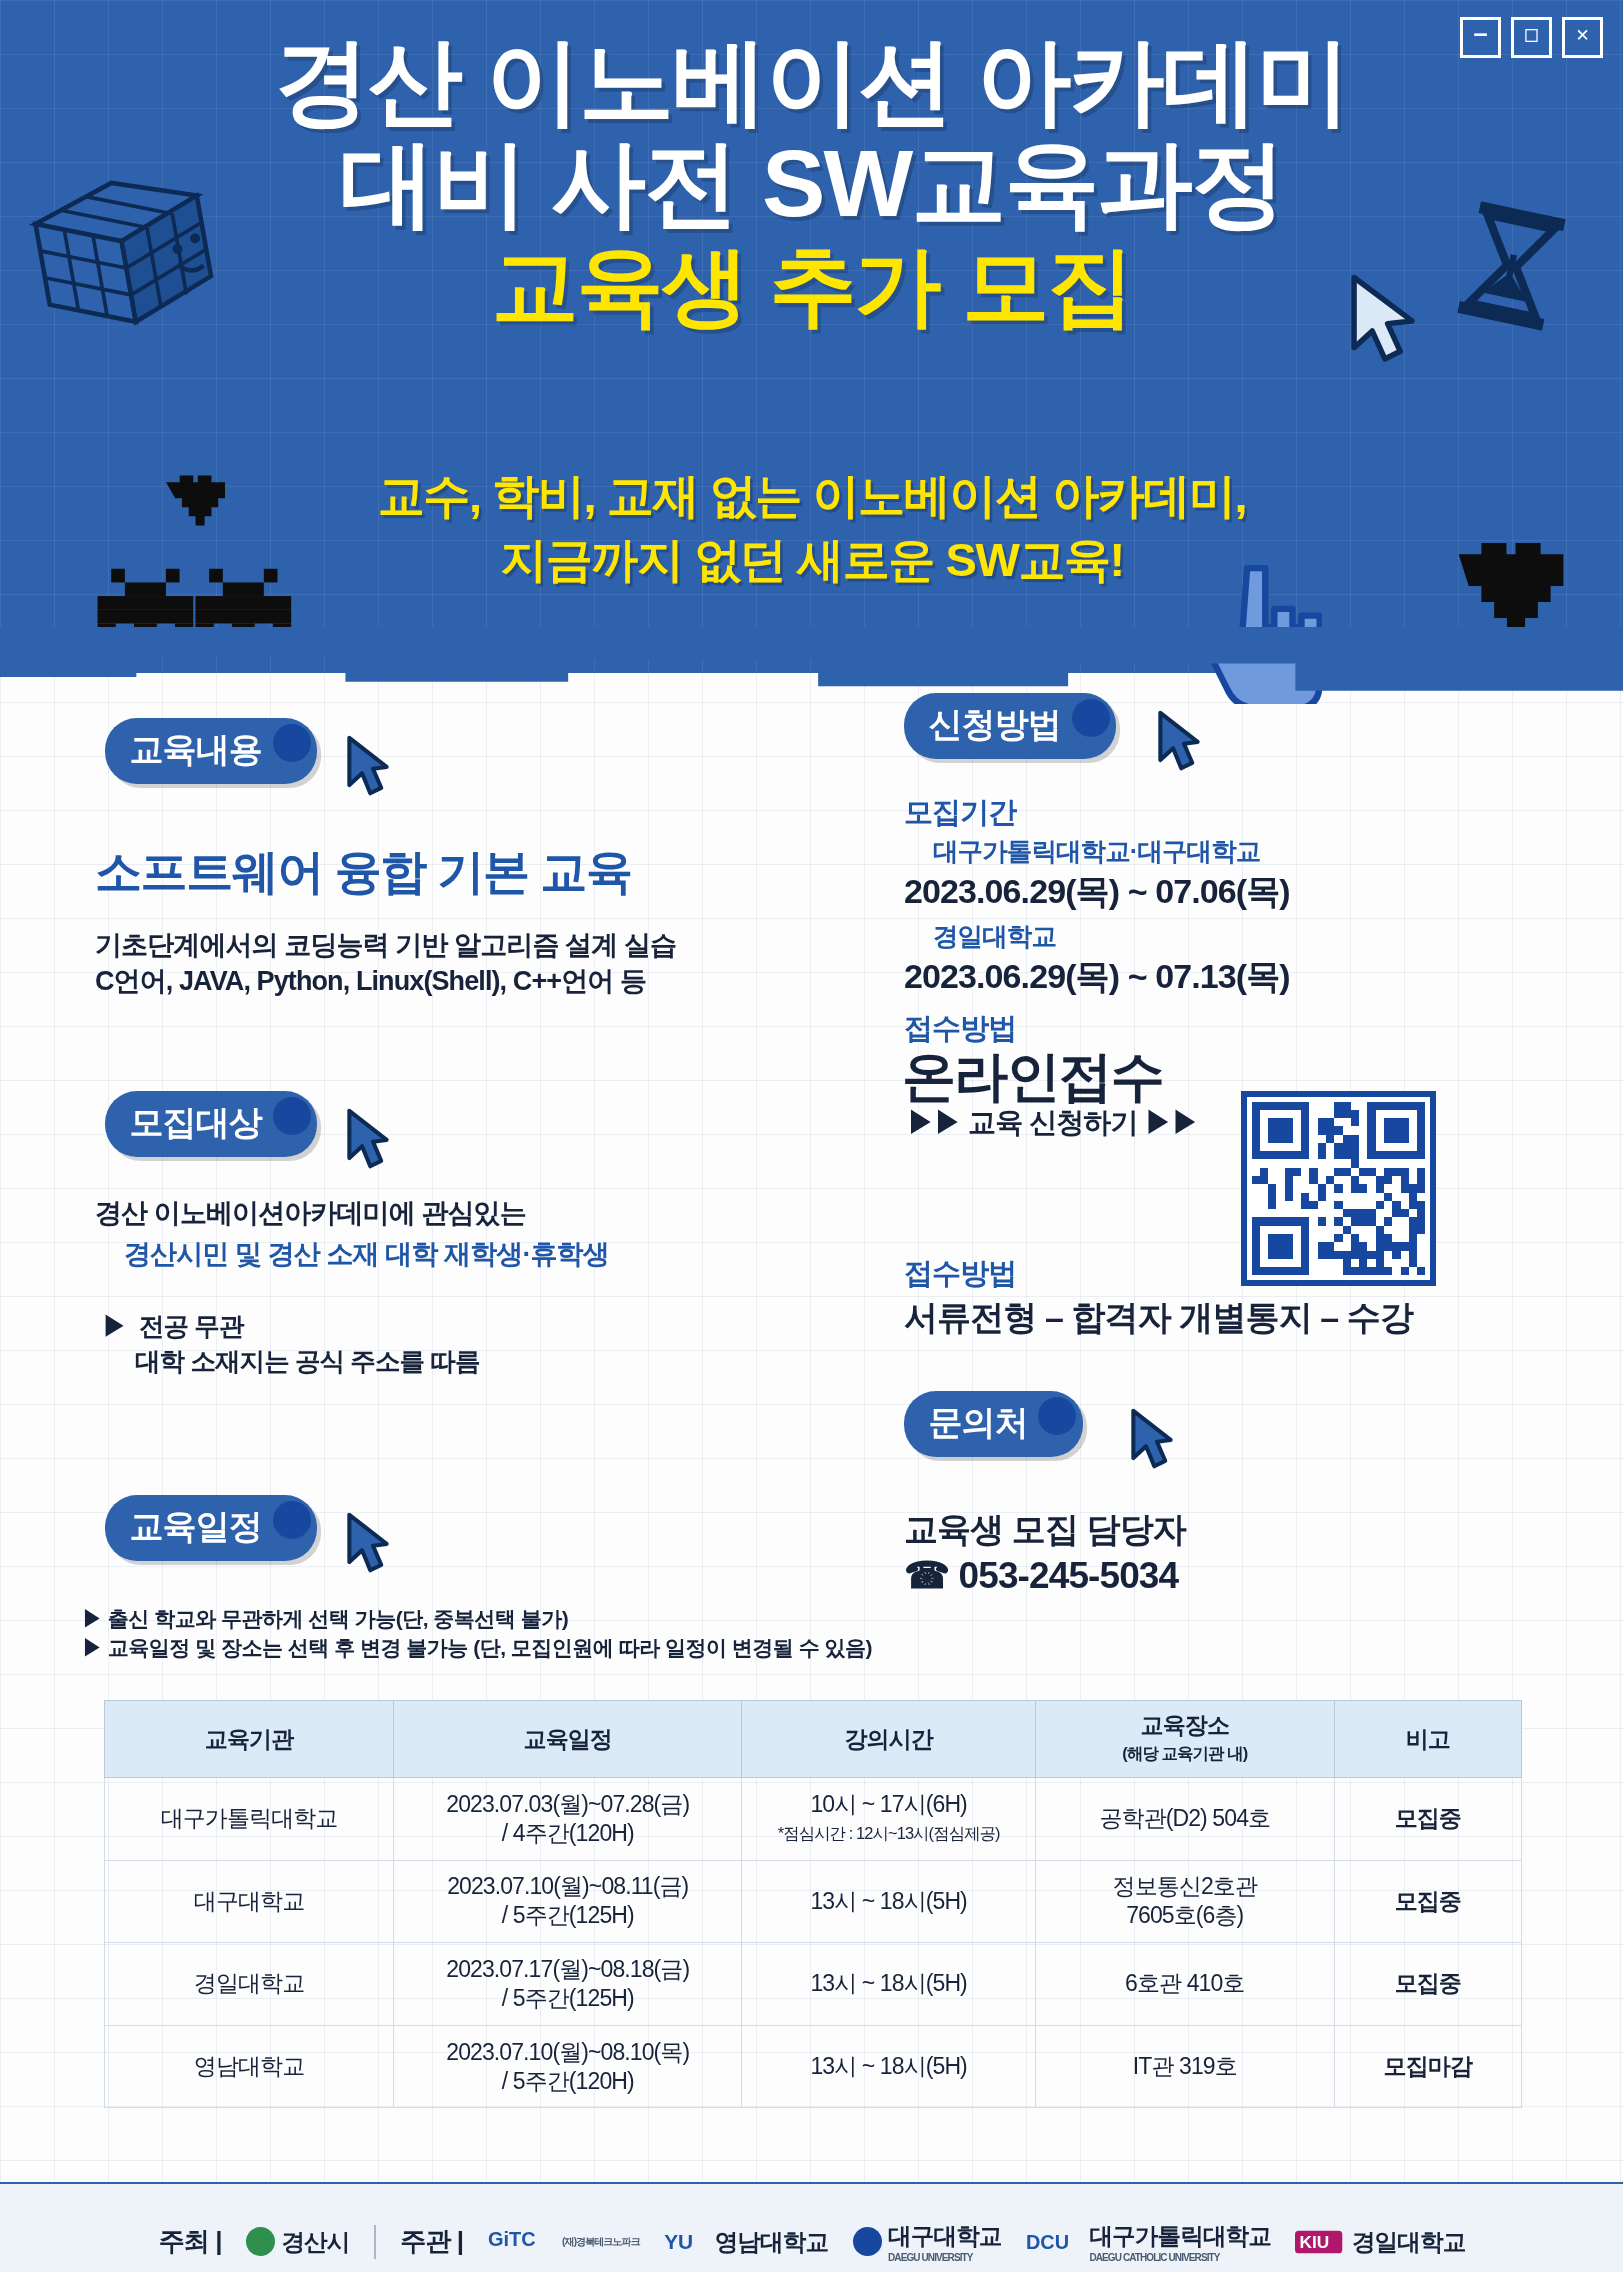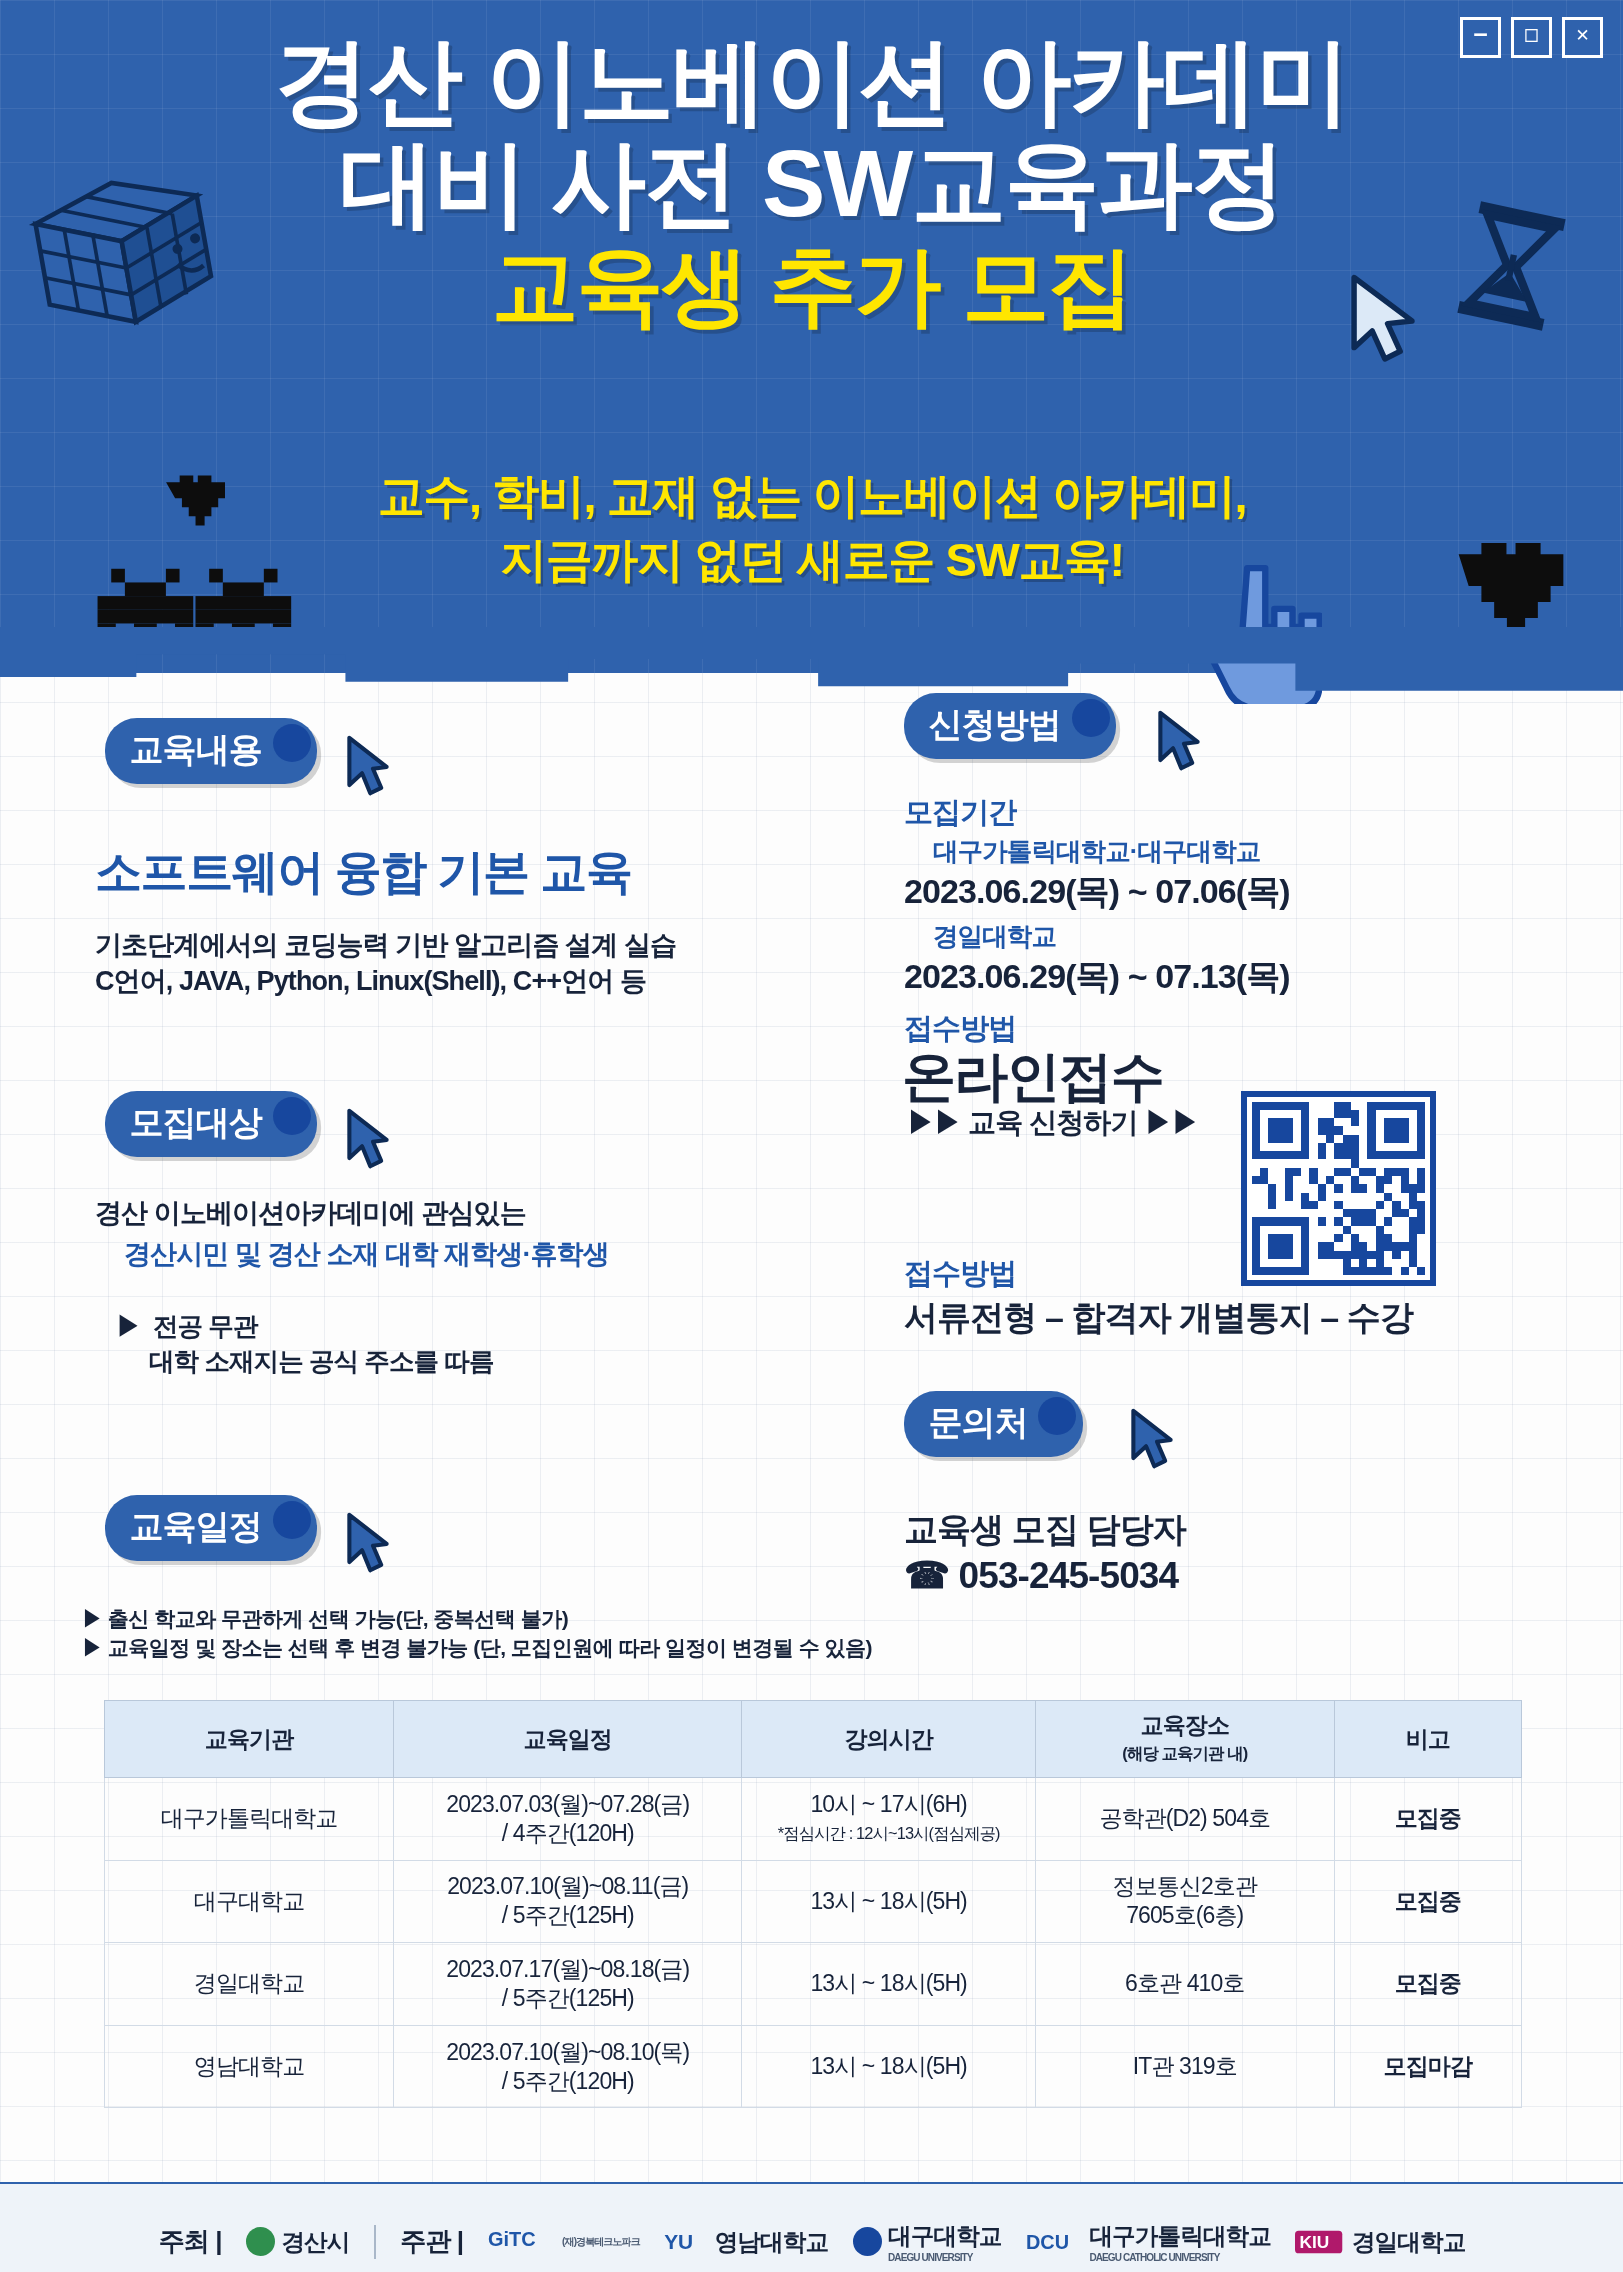--- a/index.html
+++ b/index.html
@@ -77,21 +77,21 @@
   }
   .blue-bold {
     color:#1f56a8; font-weight:bold; font-size:27px; line-height:36px; letter-spacing:-0.9px;padding-left:29px;
   }
   .label-blue {
     color:#1f56a8; font-weight:bold; font-size:29px; letter-spacing:-0.9px;
   }
   .val-dark {
     color:#17233a; font-weight:bold; font-size:34px; letter-spacing:-0.9px;
   }
-  .bullet { color:#17233a; font-weight:bold; font-size:25.5px; line-height:35px; letter-spacing:-0.9px;margin-left:14px; }
+  .bullet { color:#17233a; font-weight:bold; font-size:25.5px; line-height:35px; letter-spacing:-0.9px; }
   .small-note { color:#17233a; font-weight:bold; font-size:21px; line-height:29px; letter-spacing:-0.5px; }
   
   .qr {
     position:absolute; width:195px; height:195px; background:#ffffff;
     border:6.4px solid #17479e; padding:4.5px; box-sizing:border-box;
   }
   .qr-grid { width:100%; height:100%; display:grid; grid-template-columns:repeat(21,1fr); grid-template-rows:repeat(21,1fr); }
   .qr-grid i { background:#17479e; }
   
   .tbl {

